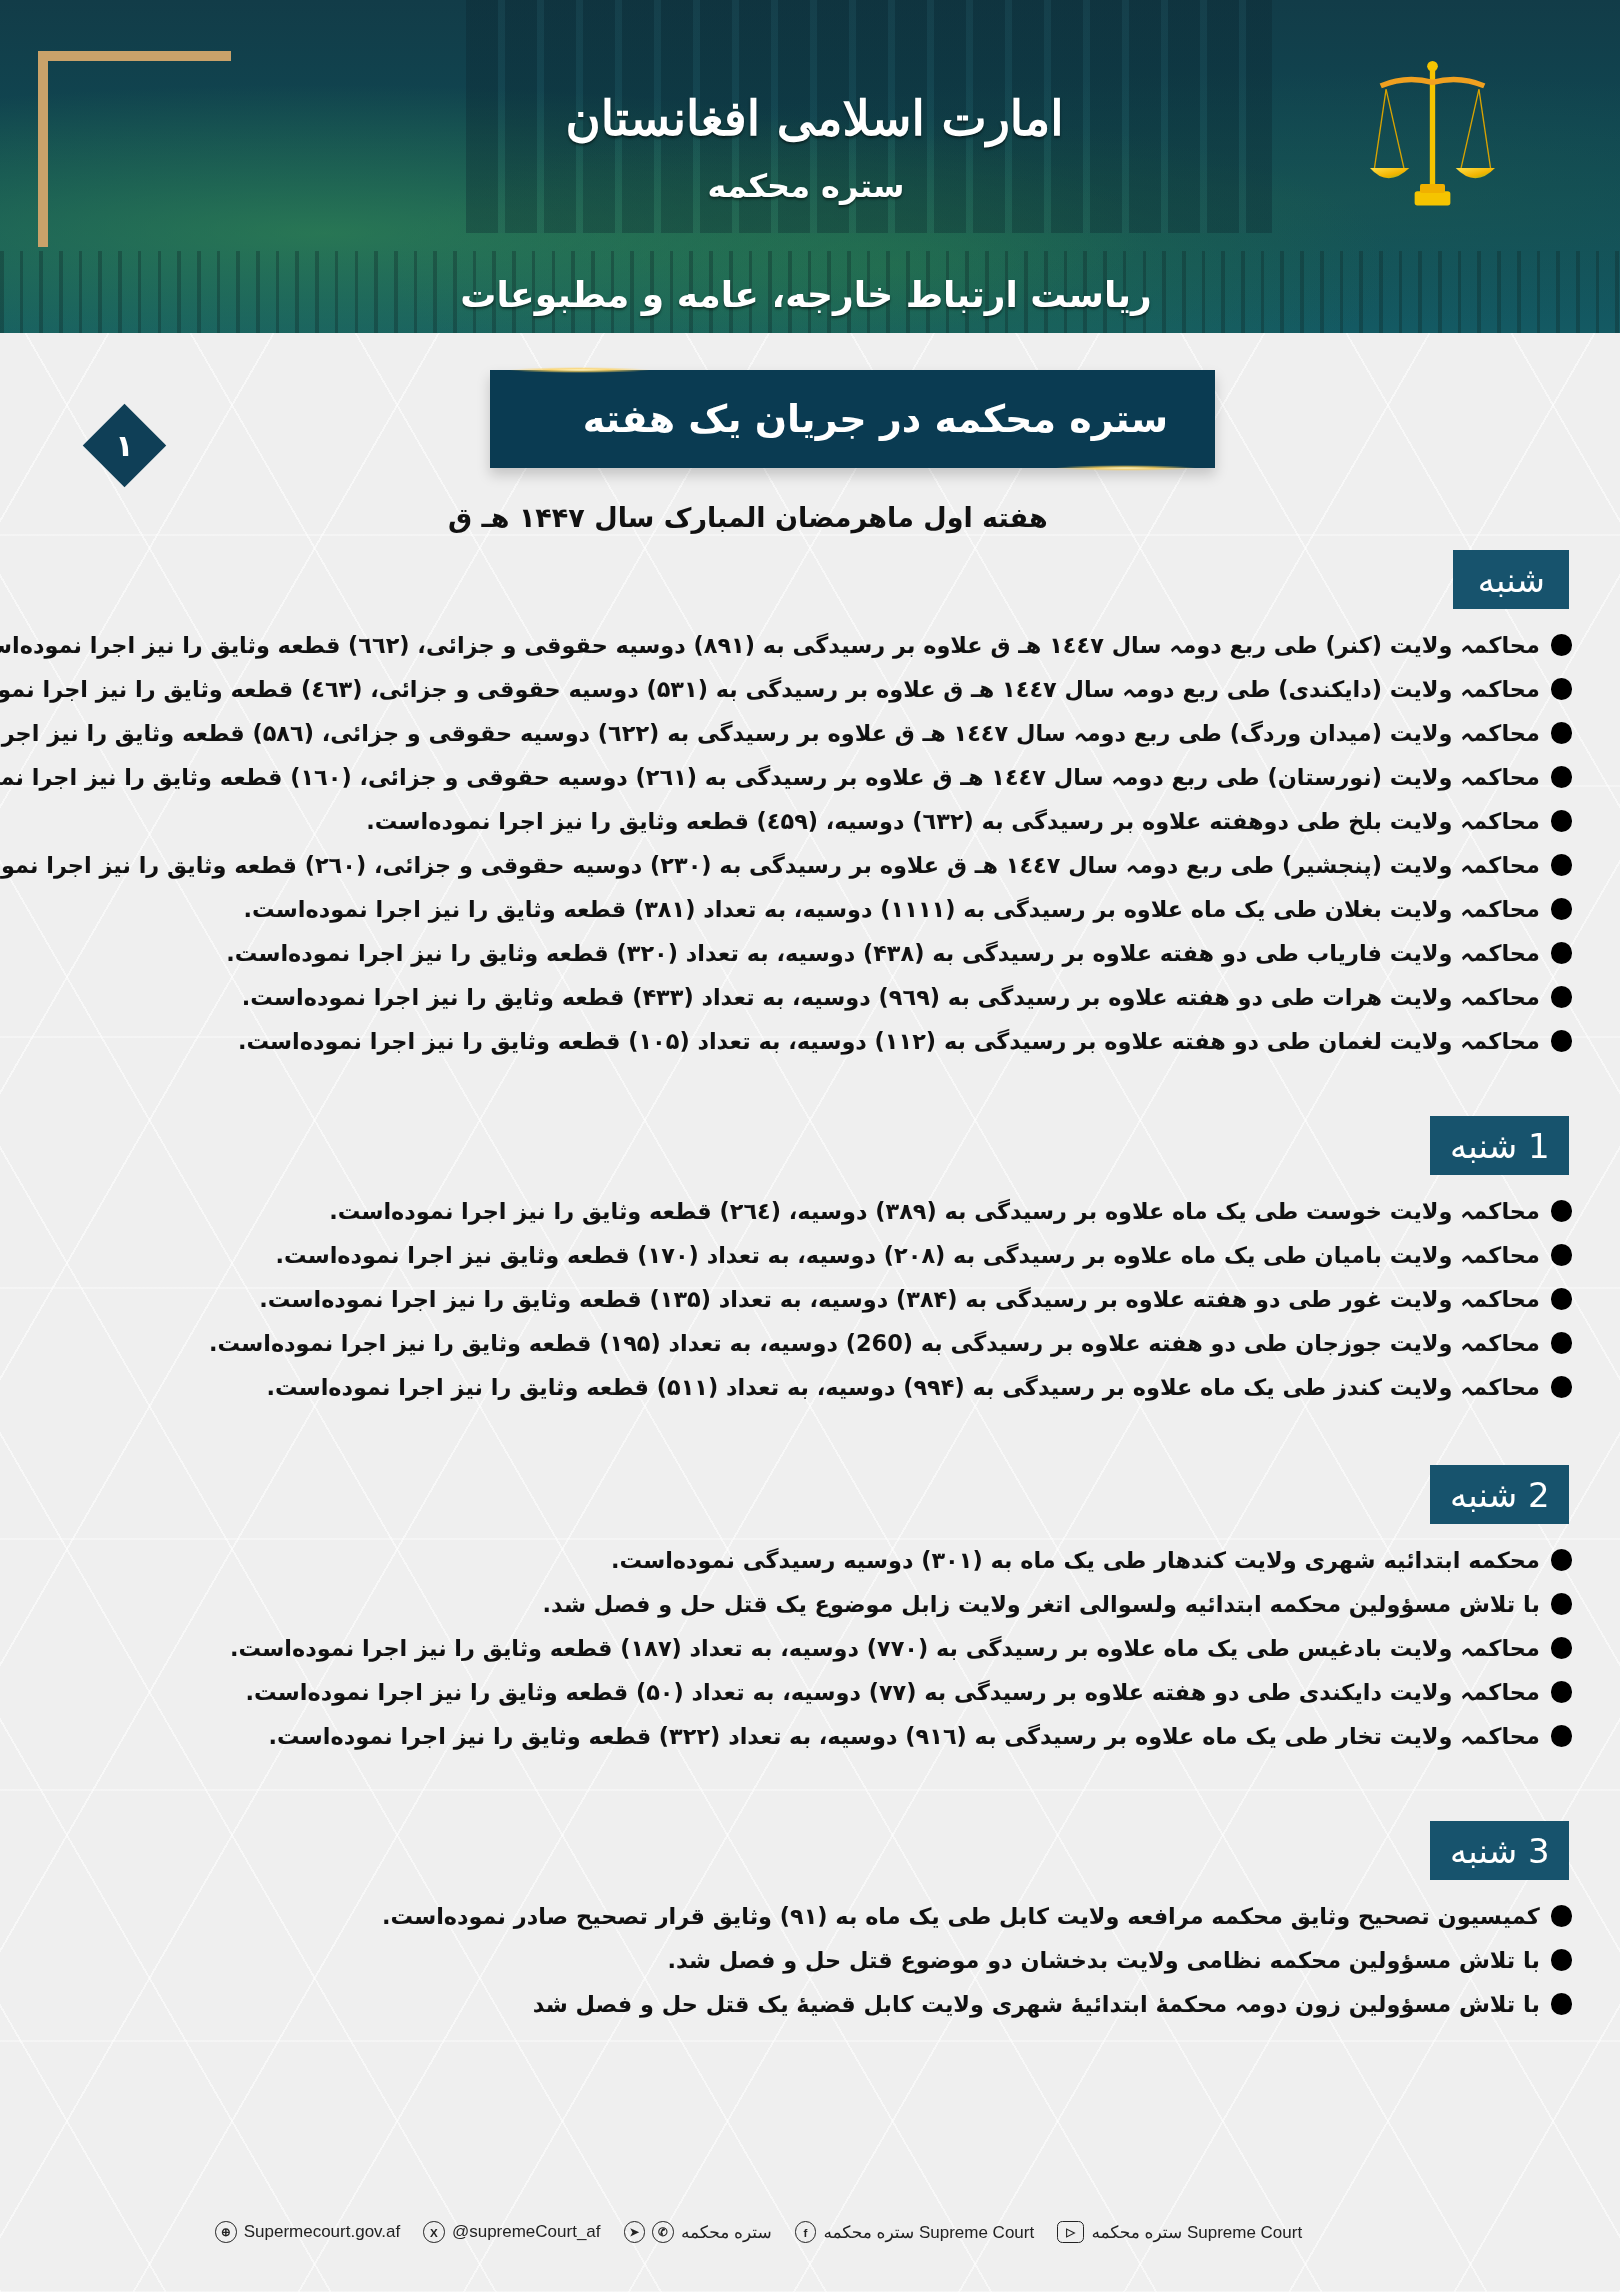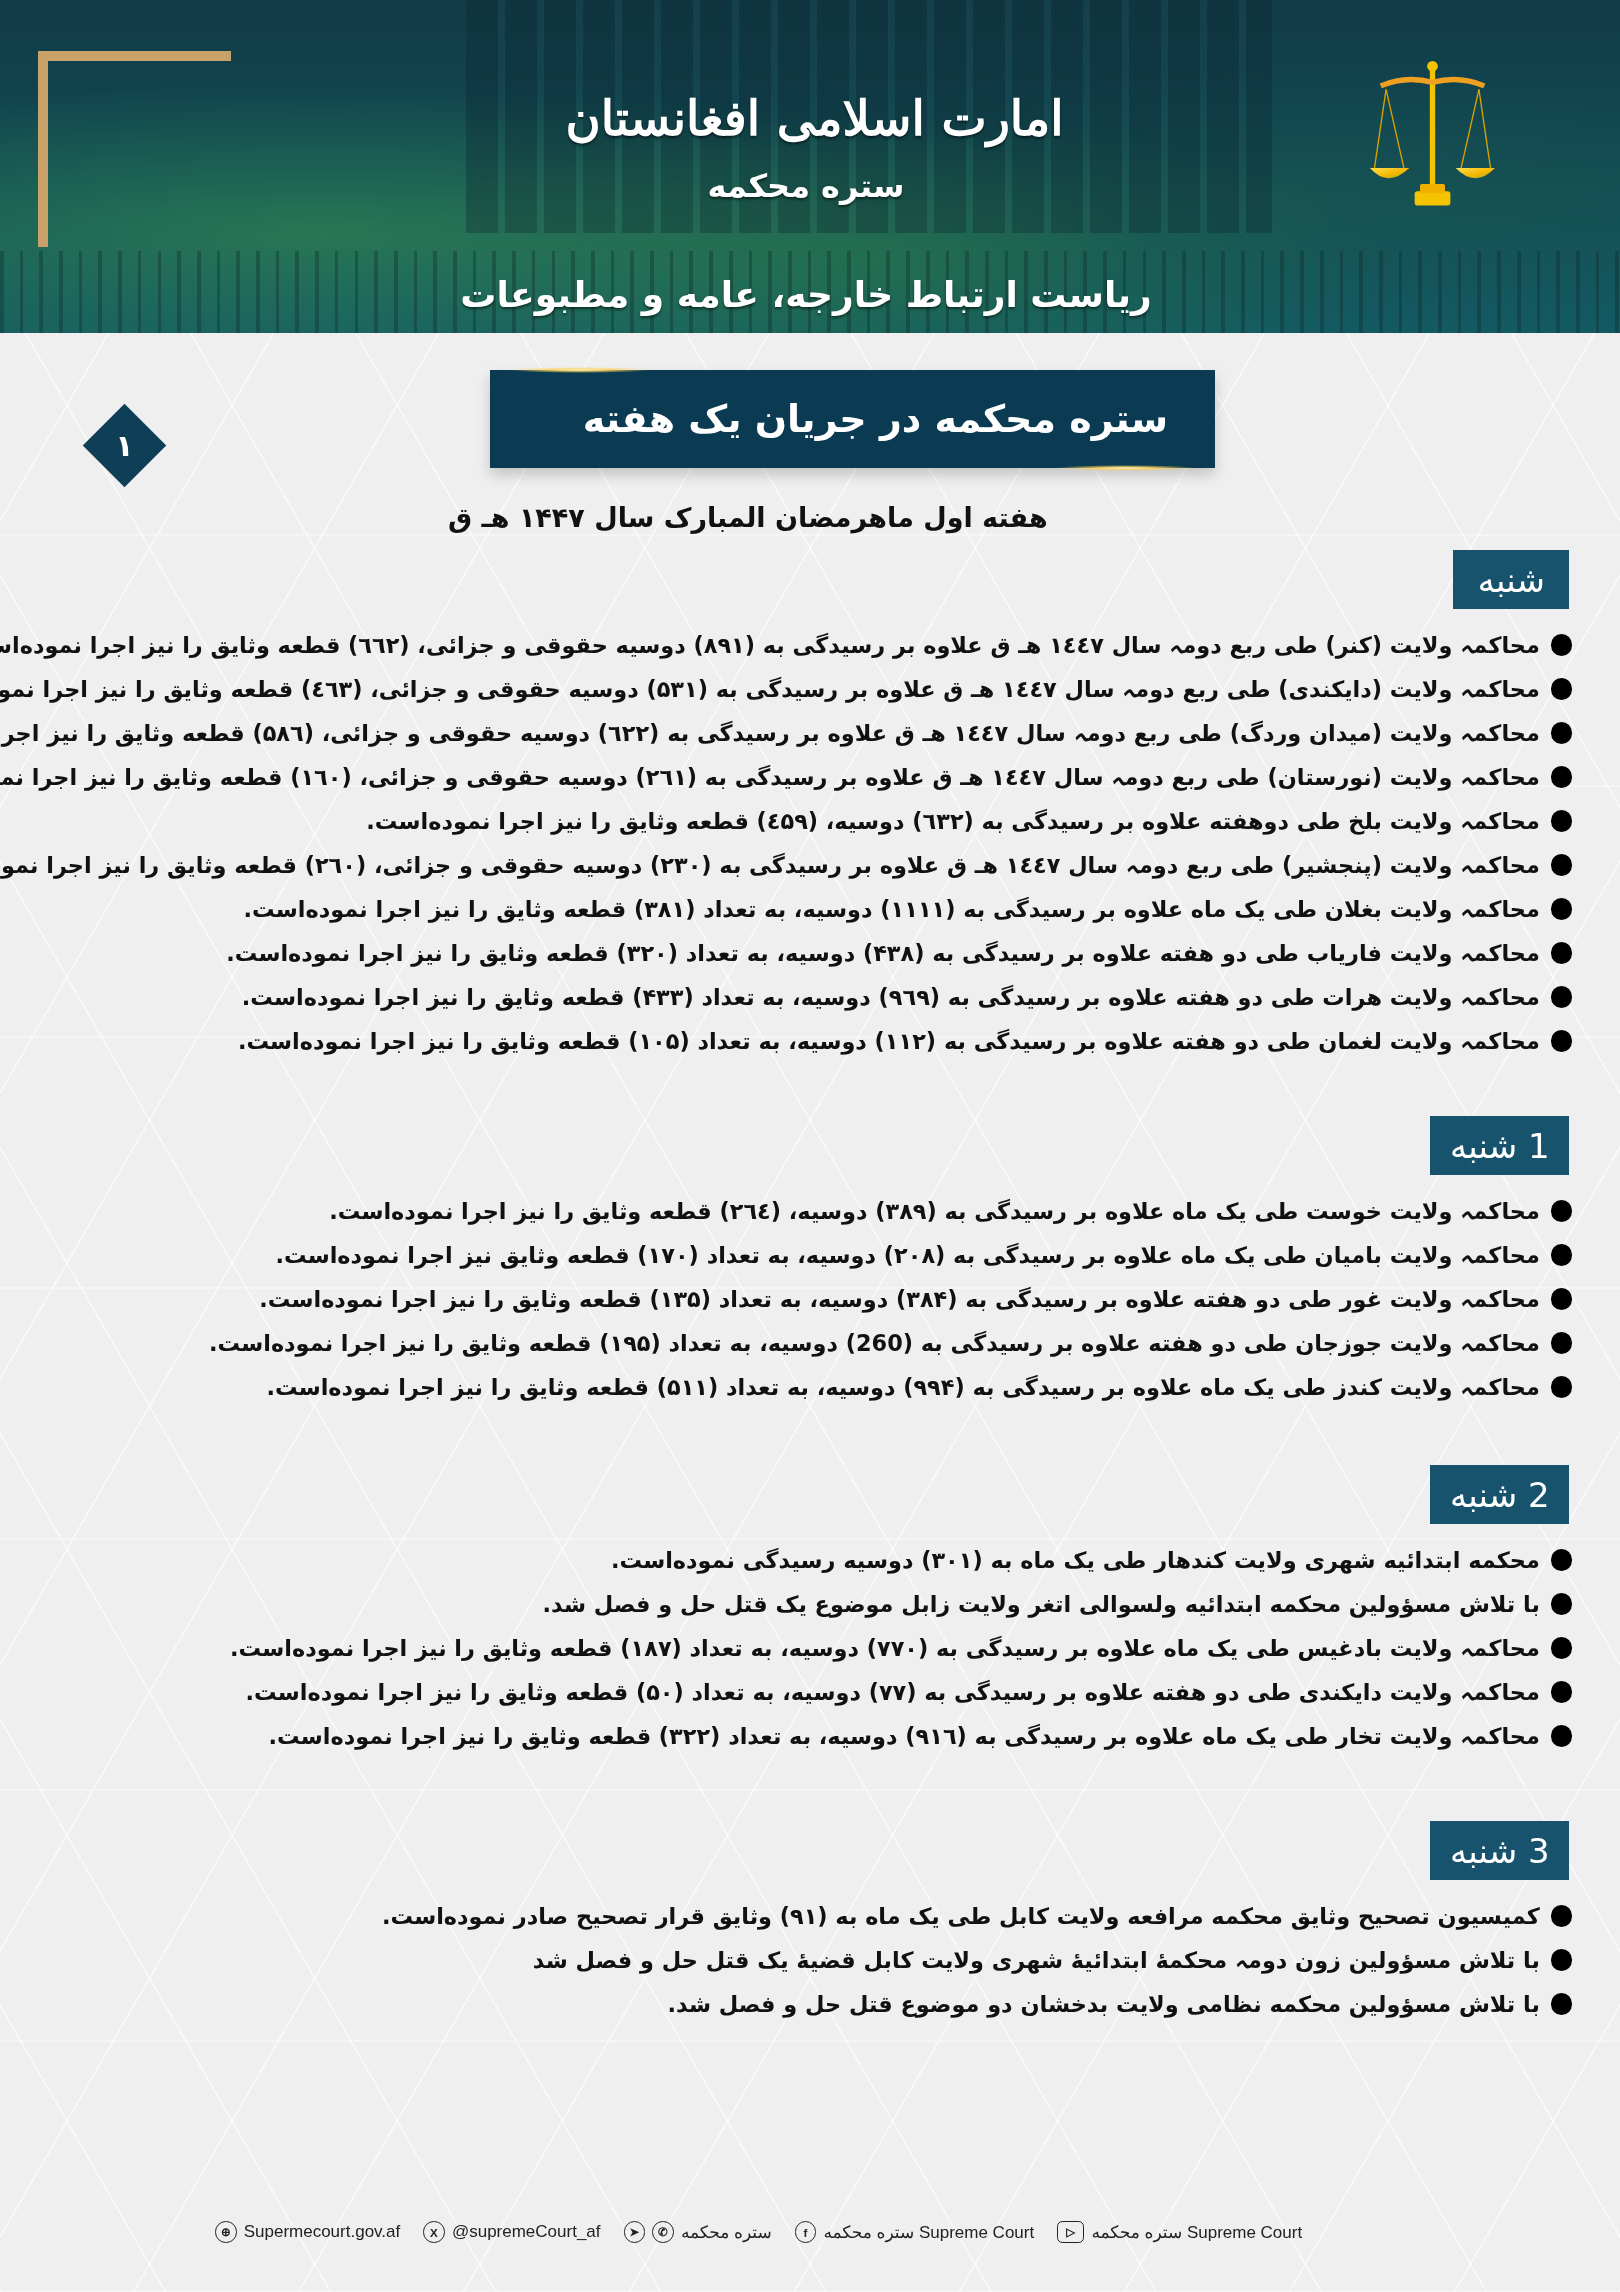--- a/index.html
+++ b/index.html
@@ -275,25 +275,25 @@
 
 <div class="section" style="top:1821px;">
   <div class="day-badge">3 شنبه</div>
   <ul class="items">
     <li class="item">
         <span class="bullet"></span>
         <span class="item-text">کمیسیون تصحیح وثایق محکمه مرافعه ولایت کابل طی یک ماه به (۹۱) وثایق قرار تصحیح صادر نموده‌است.</span>
       </li>
     <li class="item">
         <span class="bullet"></span>
+        <span class="item-text">با تلاش مسؤولین محکمه نظامی ولایت بدخشان دو موضوع قتل حل و فصل شد.</span>
+      </li>
+    <li class="item">
+        <span class="bullet"></span>
         <span class="item-text">با تلاش مسؤولین زون دومہ محکمۀ ابتدائیۀ شهری ولایت کابل قضیۀ یک قتل حل و فصل شد</span>
-      </li>
-    <li class="item">
-        <span class="bullet"></span>
-        <span class="item-text">با تلاش مسؤولین محکمه نظامی ولایت بدخشان دو موضوع قتل حل و فصل شد.</span>
       </li>
   </ul>
 </div>
 
 <div class="footer">
   <div class="f-item">
     <span class="f-icon">⊕</span>
     <span>Supermecourt.gov.af</span>
   </div>
   <div class="f-item">

